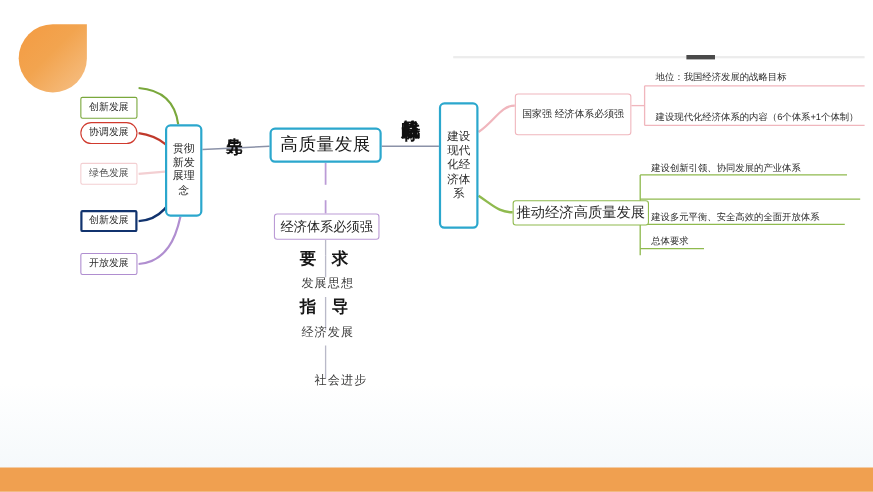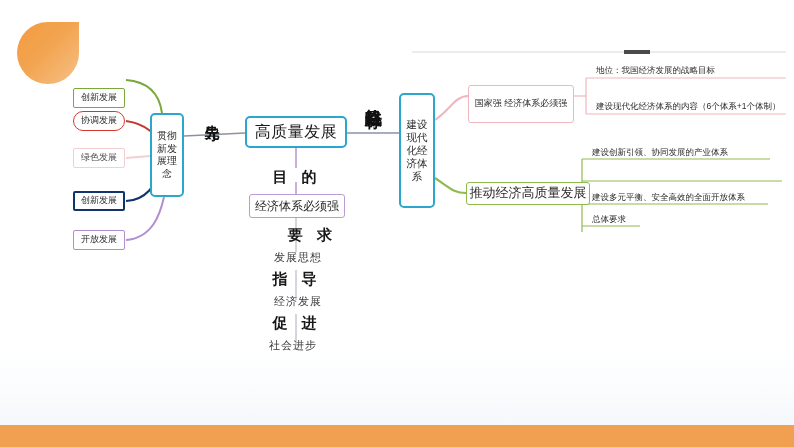--- a/index.html
+++ b/index.html
@@ -163,26 +163,26 @@
   
   .ctext {
     position: absolute;
     text-align: center;
     color: #171717;
     white-space: nowrap;
   }
   .ctext.big { font-size: 15px; font-weight: bold; letter-spacing: 5px; }
   .ctext.small { font-size: 11px; color: #3a3a3a; letter-spacing: 1px; }
   #c-mudi   { left: 257px; top: 168px; width: 80px; }
-  #c-yaoqiu { left: 257px; top: 226px; width: 80px; text-align: right; }
+  #c-yaoqiu { left: 257px; top: 226px; width: 80px; }
   #c-sixiang{ left: 252px; top: 250px; width: 92px; }
   #c-zhidao { left: 257px; top: 270px; width: 80px; }
   #c-jingji { left: 252px; top: 294px; width: 92px; }
   #c-cujin  { left: 257px; top: 314px; width: 80px; }
-  #c-shehui { left: 247px; top: 338px; width: 92px; }
+  #c-shehui { left: 264px; top: 338px; width: 92px; }
 </style>
 </head>
 <body>
 
 <div id="stage">
 
   <div class="orange-blob"></div>
   <div class="top-rule"></div>
   <div class="top-rule-accent"></div>
   <div class="bottom-bar"></div>
@@ -232,27 +232,25 @@
   <div class="node" id="node-concept">贯彻
 新发
 展理
 念</div>
 
   <div class="vlabel" id="label-xiandao">先导</div>
   <div class="vlabel" id="label-zhanlue">战略目标</div>
 
   <div class="node" id="node-highquality">高质量发展</div>
 
-  <div class="ctext big" id="c-mudi">目 的</div>
   <div class="node" id="node-people">经济体系必须强</div>
   <div class="ctext big" id="c-yaoqiu">要 求</div>
   <div class="ctext small" id="c-sixiang">发展思想</div>
   <div class="ctext big" id="c-zhidao">指 导</div>
   <div class="ctext small" id="c-jingji">经济发展</div>
-  <div class="ctext big" id="c-cujin">促 进</div>
   <div class="ctext small" id="c-shehui">社会进步</div>
 
   <div class="node" id="node-system">建设
 现代
 化经
 济体
 系</div>
 
   <div class="node" id="node-strongnation">国家强 经济体系必须强</div>
   <div class="rowtext" style="left:592px; top:64px; width:196px;">地位：我国经济发展的战略目标</div>

